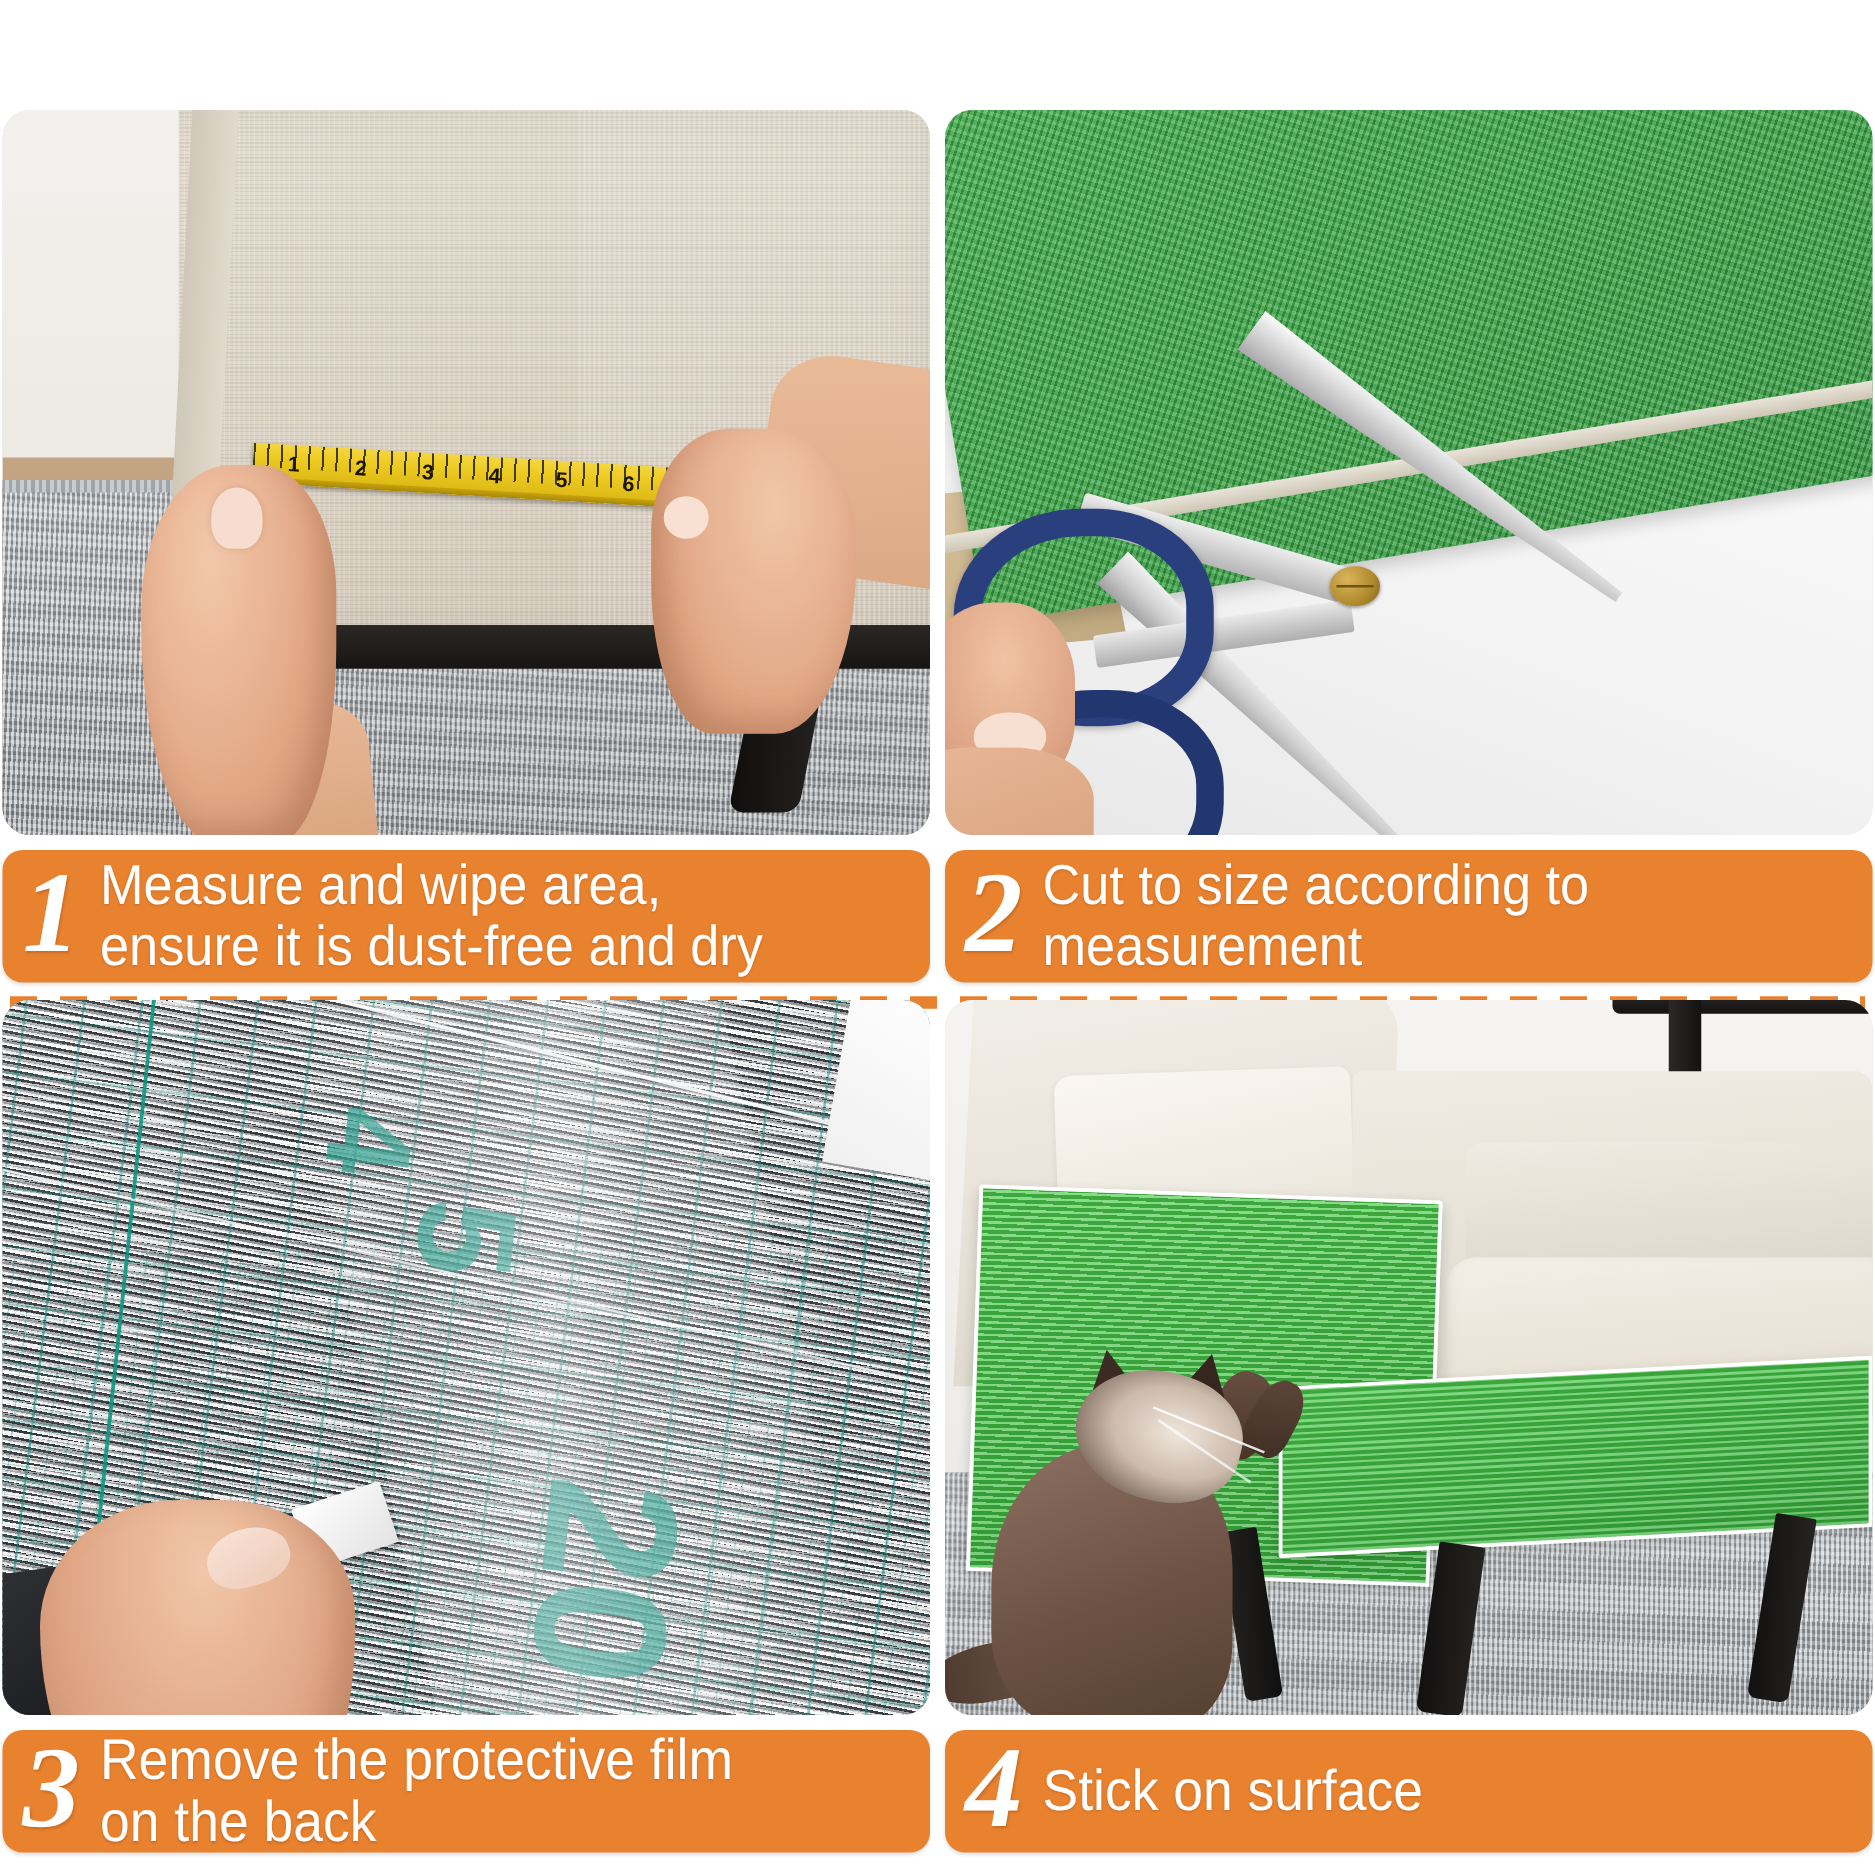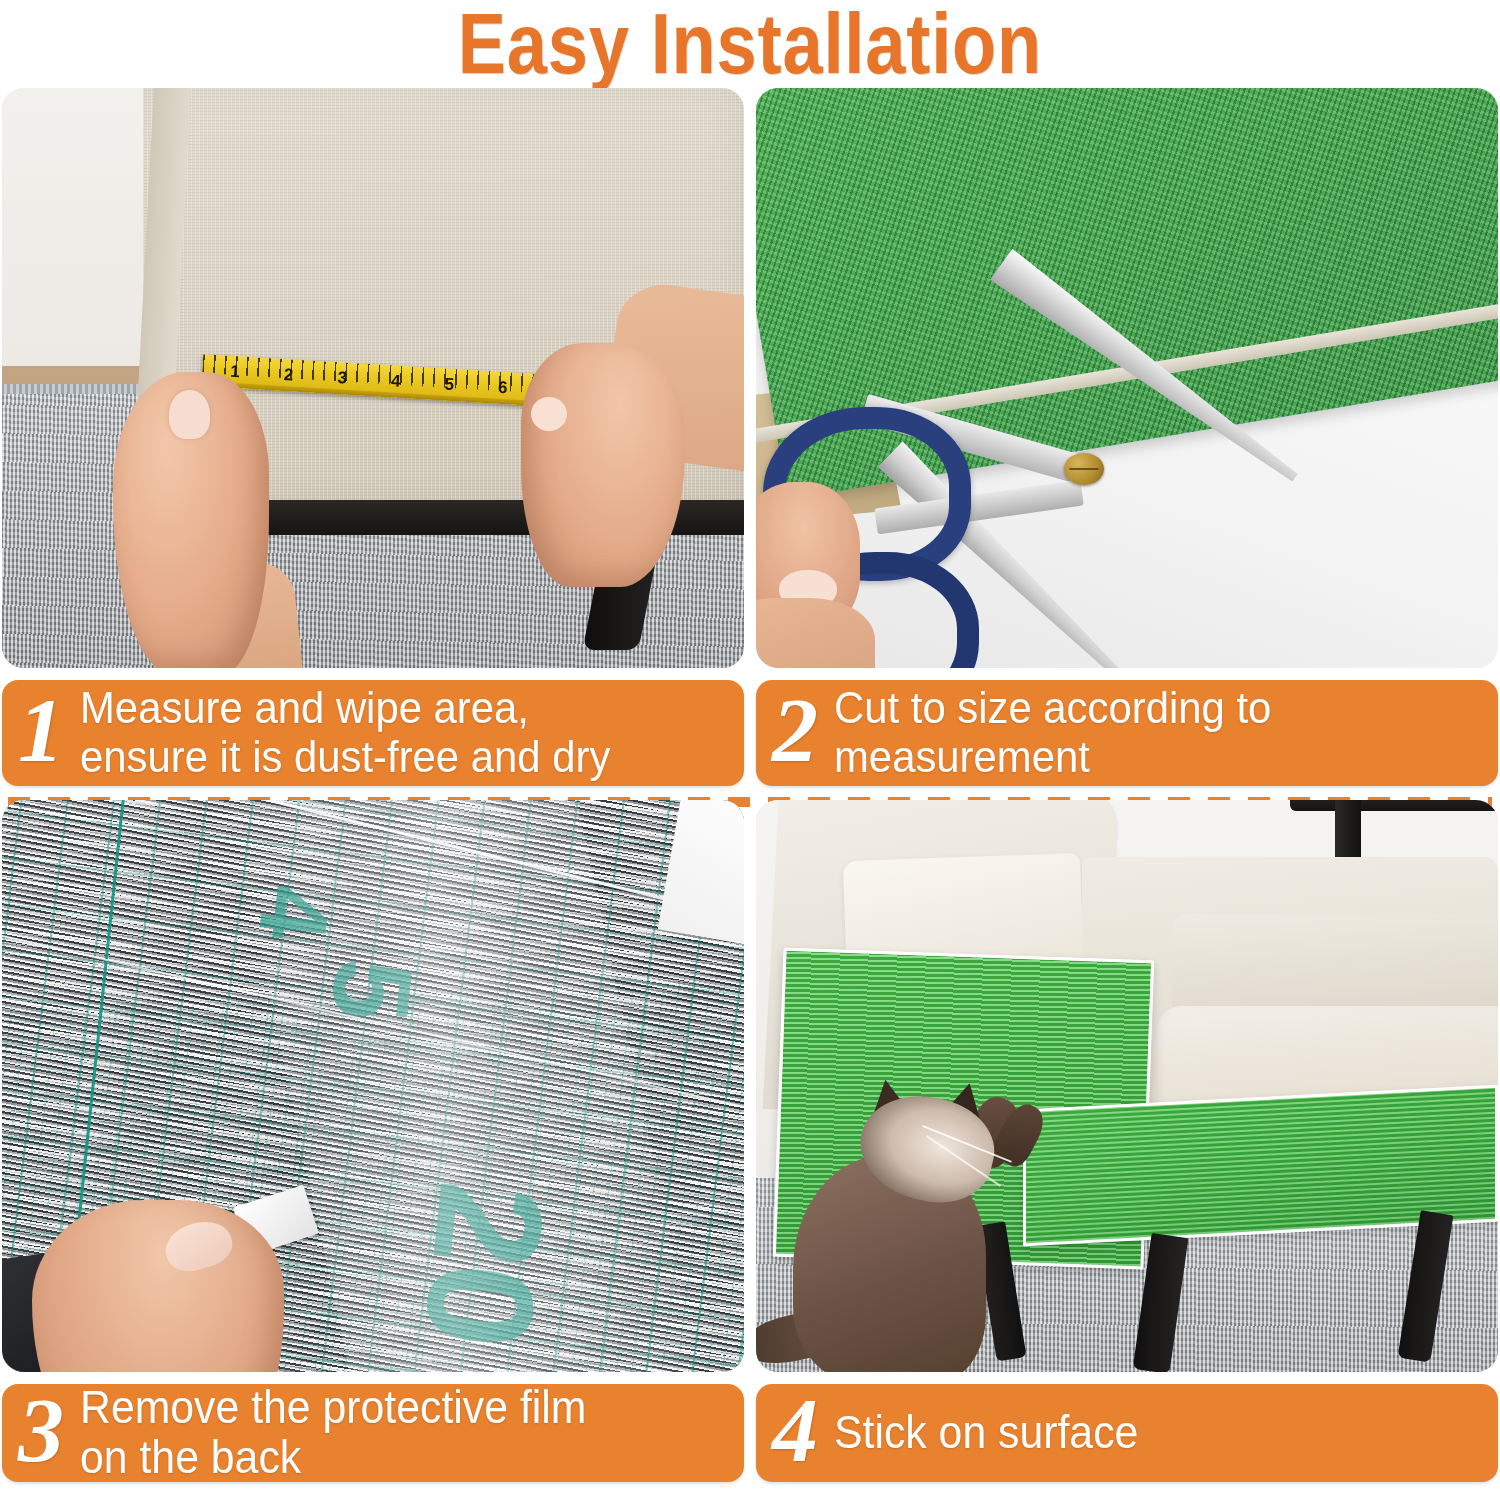--- a/index.html
+++ b/index.html
@@ -545,23 +545,20 @@
     position:absolute; left:22%; top:63%; width:12%; height:2px;
     background: rgba(255,255,255,.7);
     transform: rotate(34deg);
   }
 </style>
 </head>
 <body>
 
 <div class="page">
 
-  <div class="title-bar">
-    <div class="title-text">Easy Installation</div>
-  </div>
 
   <div class="divider"></div>
 
   <div class="grid">
 
     <div class="cell c-left r-top">
       <div class="photo">
         <div class="p1-wall"></div>
         <div class="p1-floor"></div>
         <div class="p1-rug"></div>

